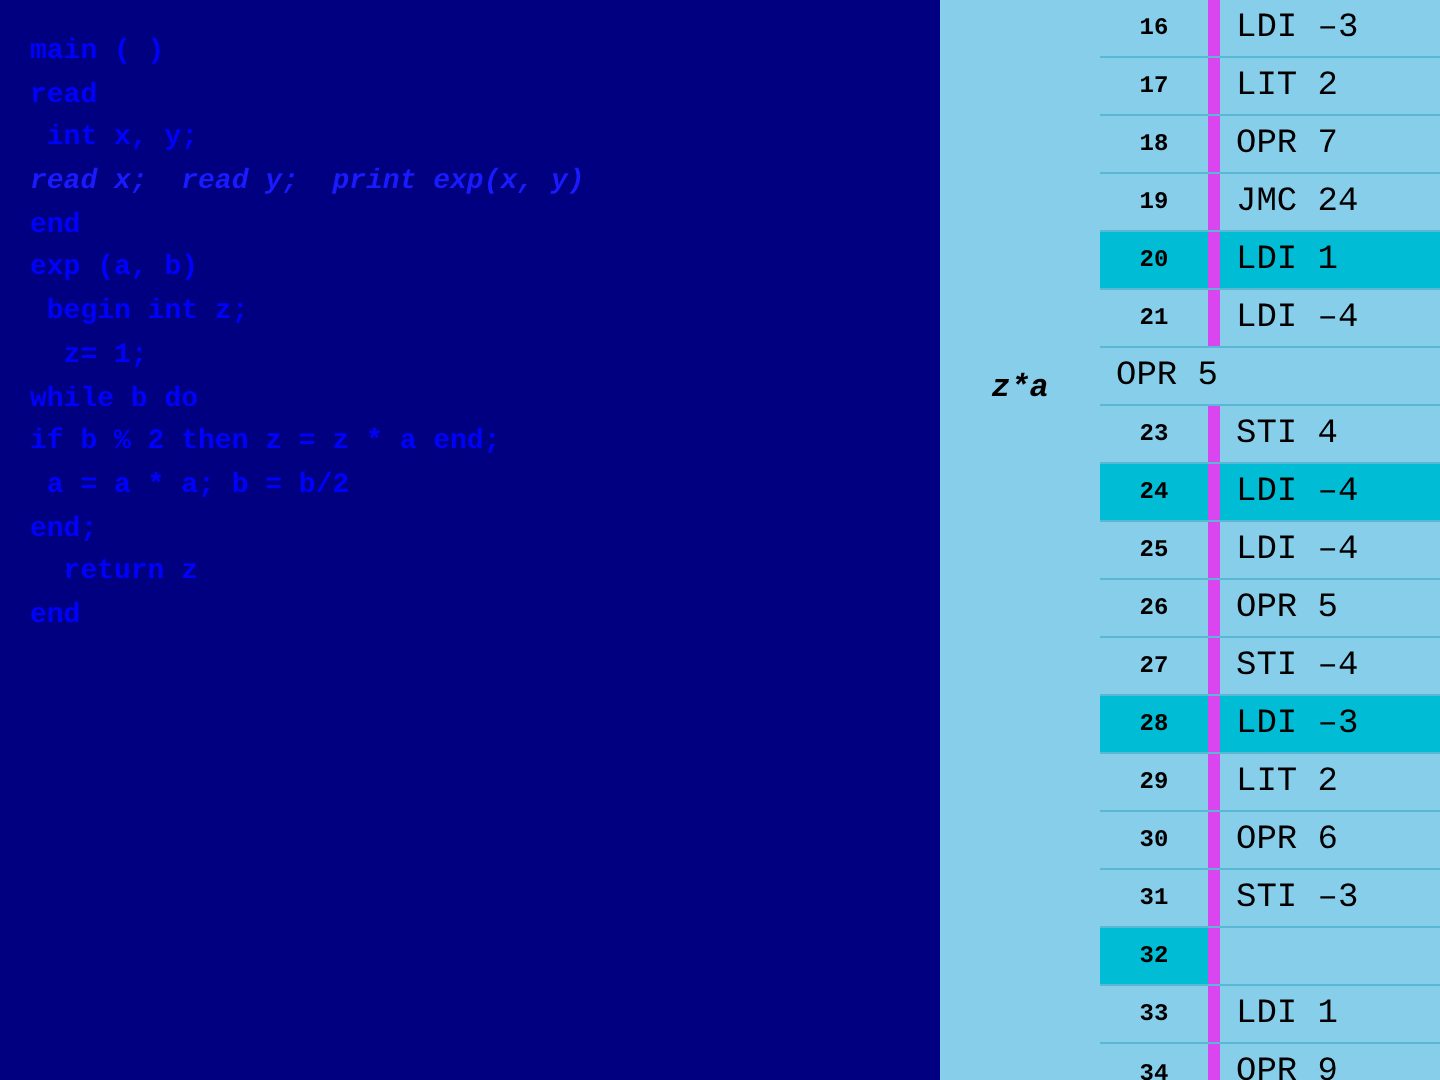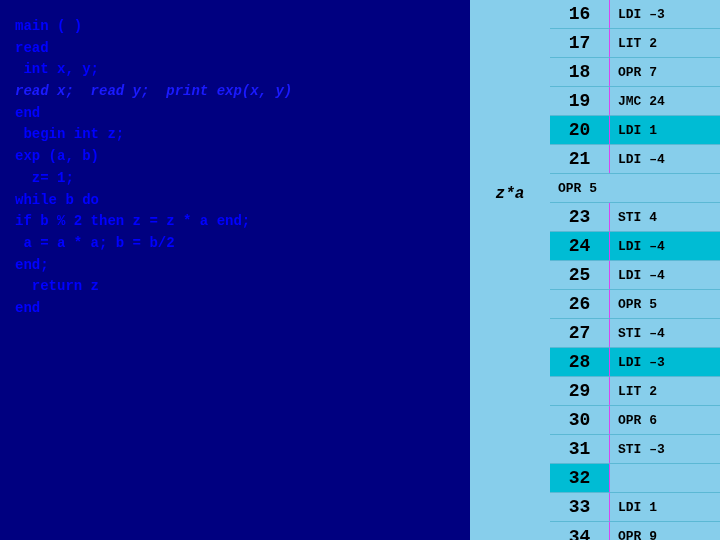--- a/index.html
+++ b/index.html
@@ -70,35 +70,35 @@
 
     .table-row:last-child {
       border-bottom: none;
     }
 
     .cell-num {
       width: 60px;
       display: flex;
       align-items: center;
       justify-content: center;
-      font-size: 18px;
+      font-size: 12px;
       font-weight: bold;
       color: #000;
       font-family: 'Courier New', monospace;
-      border-right: 1px solid #d946ef;
+      border-right: 6px solid #d946ef;
       background: #87ceeb;
     }
 
     .cell-instr {
       flex: 1;
       display: flex;
       align-items: center;
       padding-left: 8px;
-      font-size: 13px;
-      font-weight: bold;
+      font-size: 17px;
+      font-weight: normal;
       color: #000;
       font-family: 'Courier New', monospace;
       background: #87ceeb;
     }
 
     .table-row.highlight .cell-num,
     .table-row.highlight .cell-instr {
       background: #00bcd4;
     }
   </style>
@@ -106,22 +106,22 @@
 <body>
 
 <div class="left-panel">
 
 <div class="code-line">main ( )</div>
     <div class="code-line">read</div>
     <div class="code-line"> int x, y;</div>
     <div class="code-line italic">read x;  read y;  print exp(x, y)</div>
     <div class="code-line">end</div>
     <div class="code-line"></div>
+    <div class="code-line">exp (a, b)</div>
     <div class="code-line"> begin int z;</div>
-    <div class="code-line">exp (a, b)</div>
     <div class="code-line">  z= 1;</div>
     <div class="code-line">while b do</div>
     <div class="code-line">if b % 2 then z = z * a end;</div>
     <div class="code-line"> a = a * a; b = b/2</div>
     <div class="code-line">end;</div>
     <div class="code-line">  return z</div>
     <div class="code-line">end</div>
   </div>
 
 <div class="middle-panel">

